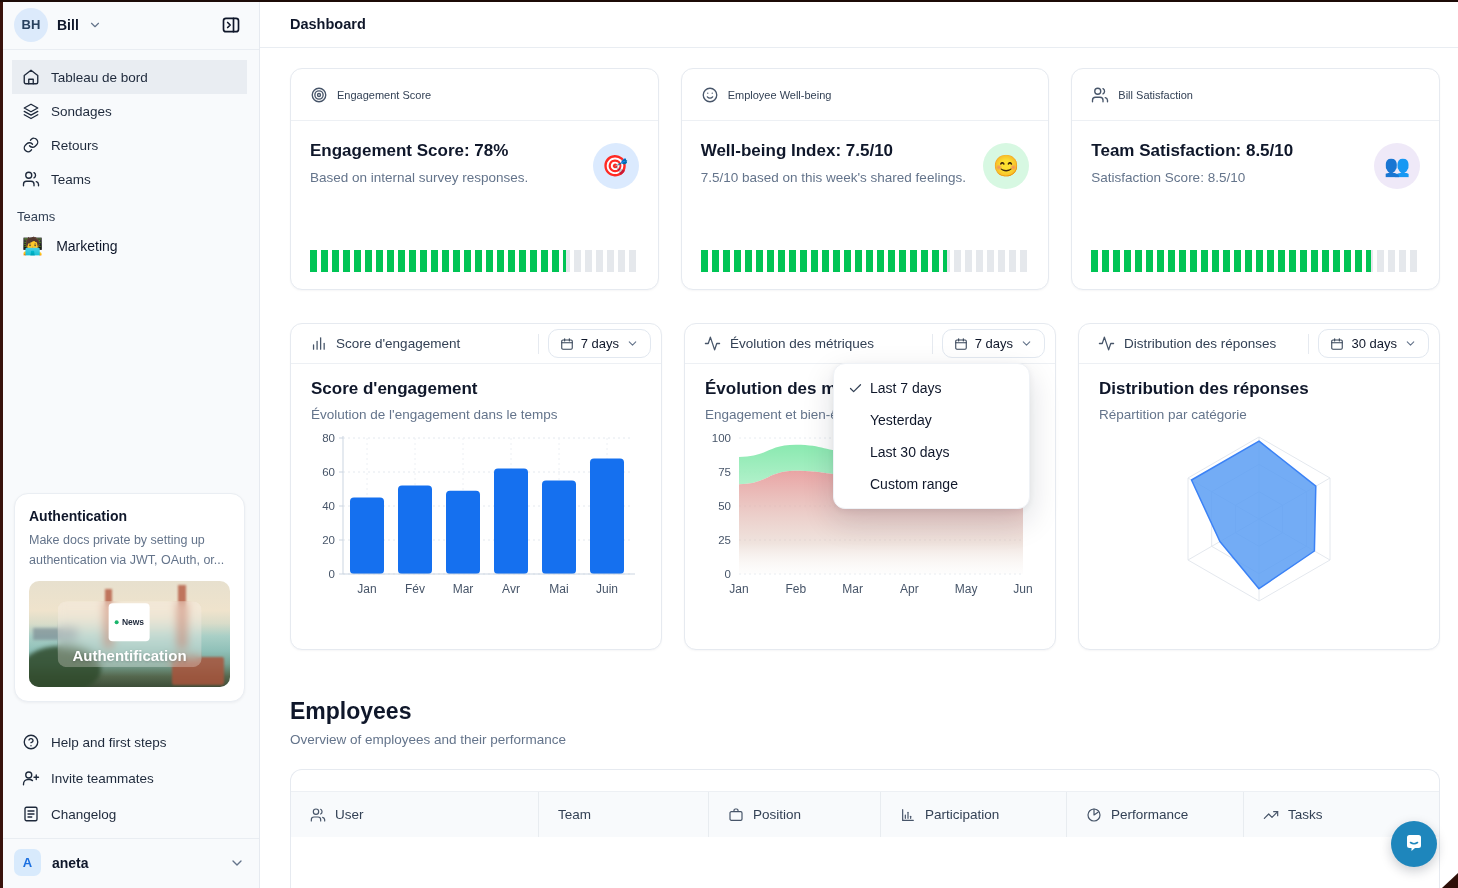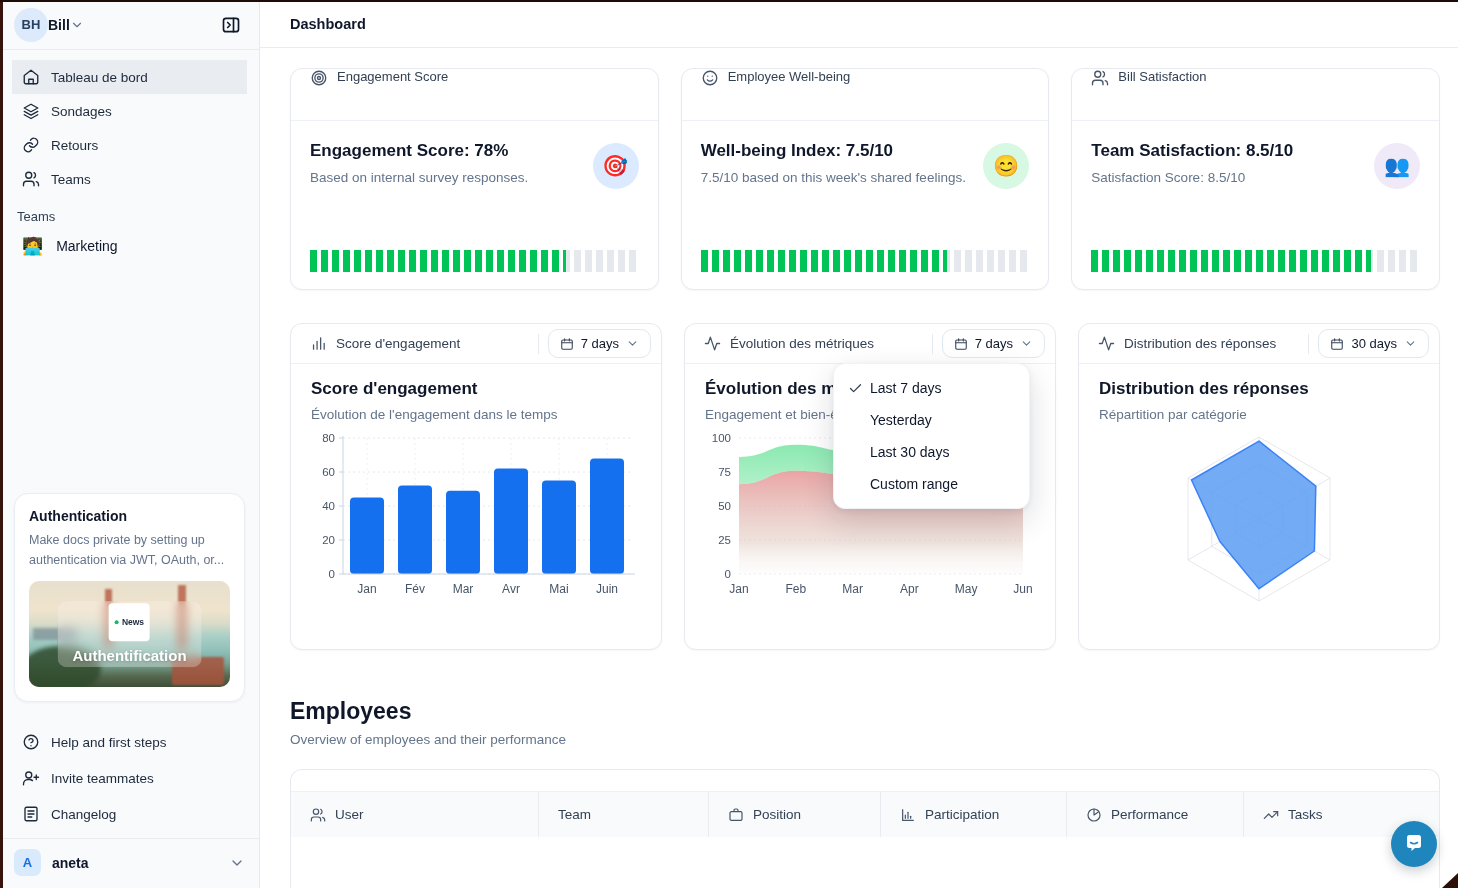--- a/index.html
+++ b/index.html
@@ -9,21 +9,21 @@
 
   
   .edge-left { position:absolute; left:0; top:0; bottom:0; width:3px; background:#38120c; z-index:99; }
   .edge-top  { position:absolute; left:0; top:0; right:0; height:2px; background:#1c0b07; z-index:99; }
   .corner-triangle { position:absolute; right:0; bottom:0; width:0; height:0;
     border-left:16px solid transparent; border-bottom:15px solid #2e0f08; z-index:99; }
 
   
   .sidebar { width:260px; min-width:260px; height:100%; background:#F8FAFC; border-right:1px solid #E6EAF0;
     display:flex; flex-direction:column; }
-  .sb-top { height:50px; display:flex; align-items:center; padding:0 14px; border-bottom:1px solid #E9EDF2; }
+  .sb-top { height:50px; display:flex; align-items:center; padding:0 14px; gap:9px; border-bottom:1px solid #E9EDF2; }
   .avatar { width:34px; height:34px; border-radius:50%; background:#DCEAFB; color:#28415E; font-size:13px;
     font-weight:bold; display:flex; align-items:center; justify-content:center; }
   .sb-user-name { font-size:14px; font-weight:bold; color:#0F172A; }
   .sb-top .chev { color:#64748B; display:flex; }
   .collapse-btn { margin-left:auto; display:flex; align-items:center; justify-content:center; width:28px; height:28px;
     border-radius:6px; cursor:pointer; color:#0F172A; }
   .nav { padding:10px 12px 0; }
   .nav-item { height:34px; display:flex; align-items:center; gap:11px; padding:0 10px; border-radius:0;
     font-size:13.5px; font-weight:500; color:#1E293B; cursor:pointer; }
   .nav-item.active { background:#E9EDF2; }
@@ -64,22 +64,22 @@
   .main { flex:1; display:flex; flex-direction:column; min-width:0; }
   .topbar { height:48px; border-bottom:1px solid #E9EDF2; display:flex; align-items:center; padding:0 30px; }
   .topbar-title { font-size:14.5px; font-weight:bold; color:#0F172A; }
   .content { position:relative; flex:1; padding:20px 18px 0 30px; overflow:hidden; }
 
   .cards-grid { display:grid; grid-template-columns:repeat(3,1fr); gap:22px; }
   .card { background:#fff; border:1px solid #E6EAF0; border-radius:12px; box-shadow:0 1px 2px rgba(15,23,42,.04); }
 
   
   .stat-card { height:222px; display:flex; flex-direction:column; }
-  .stat-head { height:52px; display:flex; align-items:flex-start; gap:9px; padding:0 19px; border-bottom:1px solid #EDF0F4;
-    font-size:13px; font-weight:500; color:#334155; }
+  .stat-head { height:52px; display:flex; align-items:center; gap:9px; padding:0 19px; border-bottom:1px solid #EDF0F4;
+    font-size:11px; font-weight:500; color:#334155; }
   .stat-head .ic { display:flex; color:#475569; }
   .stat-body { padding:20px 19px 0; position:relative; flex:1; }
   .stat-title { font-size:17px; font-weight:bold; color:#0F172A; }
   .stat-sub { font-size:13.5px; color:#64748B; margin-top:9px; }
   .emoji-circle { position:absolute; right:19px; top:22px; width:46px; height:46px; border-radius:50%;
     display:flex; align-items:center; justify-content:center; font-size:21px; }
   .progress { position:relative; height:22px; margin:0 19px 17px; overflow:hidden; }
   .progress .track { position:absolute; inset:0; background:repeating-linear-gradient(90deg,#E5E8EC 0 7px,transparent 7px 11px); }
   .progress .fill  { position:absolute; top:0; bottom:0; left:0; background:repeating-linear-gradient(90deg,#00C455 0 7px,transparent 7px 11px); }
 

